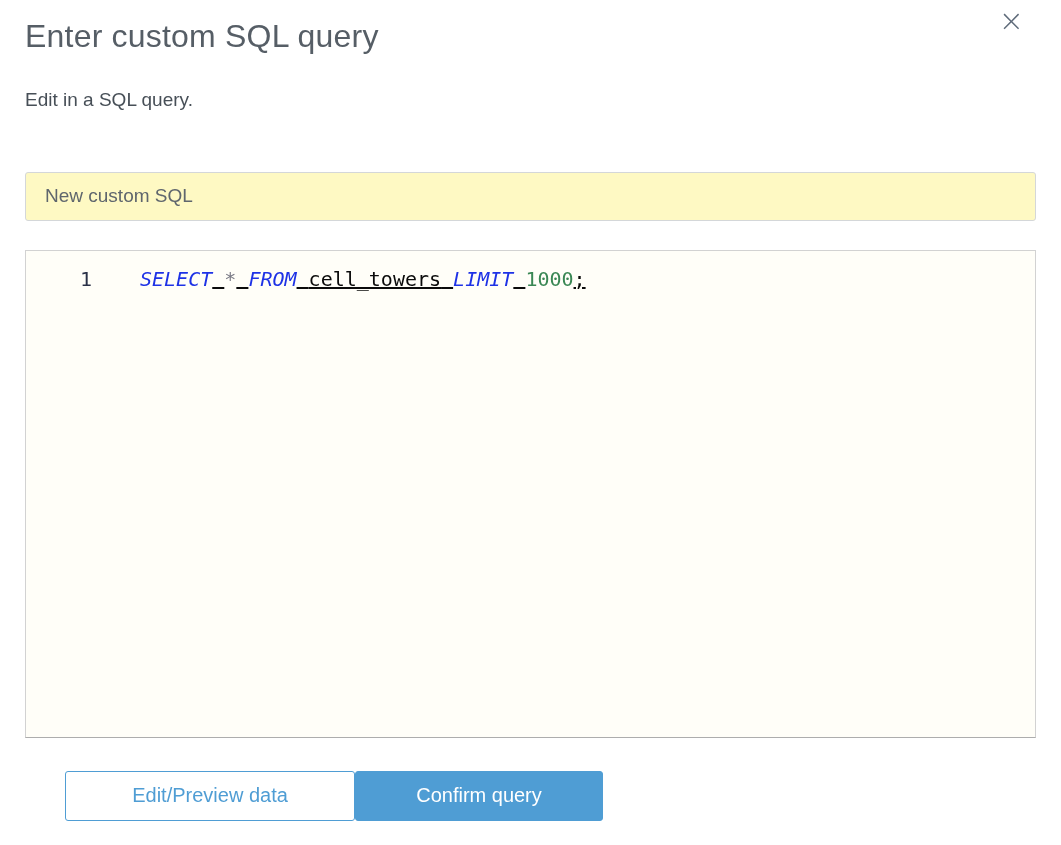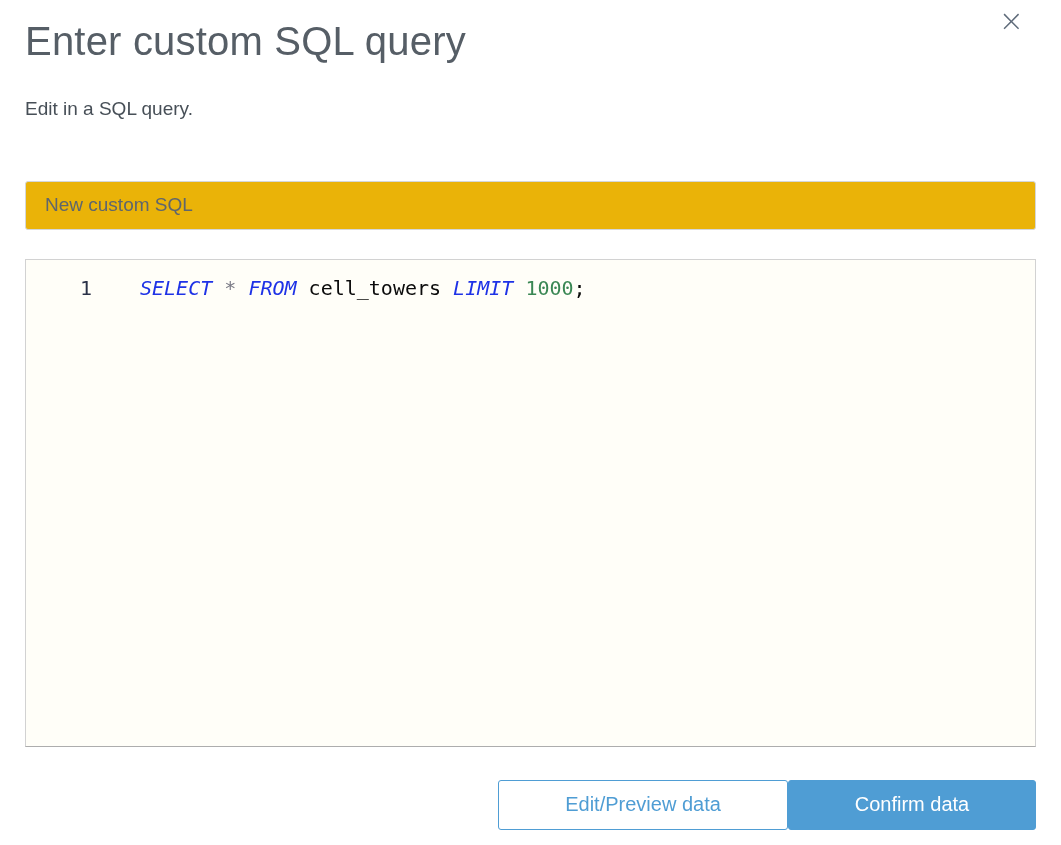--- a/index.html
+++ b/index.html
@@ -11,36 +11,36 @@
     --title-gray:#565e66;
   }
   *{box-sizing:border-box;margin:0;padding:0;}
   html,body{width:1061px;height:845px;background:#ffffff;overflow:hidden;}
   body{font-family:"Liberation Sans","DejaVu Sans",sans-serif;position:relative;}
 
   .dialog{position:absolute;inset:0;padding:0 25px;}
 
   .dialog-header{position:relative;padding-top:18px;}
   .dialog-title{
-    font-size:40px;font-weight:400;color:var(--title-gray);
+    font-size:32px;font-weight:400;color:var(--title-gray);
     letter-spacing:0.2px;line-height:1.15;
   }
   .close-btn{
     position:absolute;top:4px;right:8px;background:none;border:none;
     font-size:30px;font-weight:300;color:#5f6b7a;cursor:pointer;line-height:1;
     font-family:"DejaVu Sans",sans-serif;padding:2px 4px;
   }
 
   .dialog-subtitle{
     margin-top:33px;font-size:19px;color:#474f57;line-height:1.25;
   }
 
   .name-input{
     display:block;width:100%;height:49px;margin-top:60px;
-    border:1px solid #d4d7d9;border-radius:3px;background:#eab308;
+    border:1px solid #d4d7d9;border-radius:3px;background:#fef9c3;
     padding:0 19px;font-size:19px;color:#5f666d;
     font-family:"Liberation Sans","DejaVu Sans",sans-serif;outline:none;
   }
 
   .sql-editor{
     margin-top:29px;height:488px;
     background:#fffef8;
     border:1px solid #d2d2d2;border-bottom-color:#adadad;
     display:flex;flex-direction:column;overflow:hidden;
   }
@@ -52,24 +52,24 @@
   .gutter{
     width:66px;text-align:right;color:#2a3147;user-select:none;
     flex:0 0 auto;
   }
   .code-content{
     margin-left:48px;white-space:pre;color:var(--code-plain);
   }
   .tok-keyword{color:var(--keyword);font-style:italic;}
   .tok-operator{color:var(--operator);}
   .tok-number{color:var(--number);}
-  .tok-plain{color:var(--code-plain);}
+  .tok-plain{color:var(--code-plain);text-decoration:underline;}
 
   .dialog-footer{
-    margin-top:33px;display:flex;justify-content:flex-end;align-items:center;padding-left:40px;
+    margin-top:33px;display:flex;justify-content:flex-start;align-items:center;padding-left:40px;
   }
   .btn{
     height:50px;border-radius:3px;font-size:20px;cursor:pointer;
     font-family:"Liberation Sans","DejaVu Sans",sans-serif;
     display:inline-flex;align-items:center;justify-content:center;
   }
   .btn-secondary{
     width:290px;background:#ffffff;border:1px solid var(--accent-blue);
     color:var(--accent-blue);
   }
@@ -96,16 +96,16 @@
 
   <div class="sql-editor">
     <div class="code-line">
       <div class="gutter">1</div>
       <div class="code-content"><span class="tok-keyword">SELECT</span><span class="tok-plain"> </span><span class="tok-operator">*</span><span class="tok-plain"> </span><span class="tok-keyword">FROM</span><span class="tok-plain"> </span><span class="tok-plain">cell_towers</span><span class="tok-plain"> </span><span class="tok-keyword">LIMIT</span><span class="tok-plain"> </span><span class="tok-number">1000</span><span class="tok-plain">;</span></div>
     </div>
   </div>
 
   <div class="dialog-footer">
     <button class="btn btn-secondary">Edit/Preview data</button>
-    <button class="btn btn-primary">Confirm data</button>
+    <button class="btn btn-primary">Confirm query</button>
   </div>
 
 </div>
 
 </body></html>

